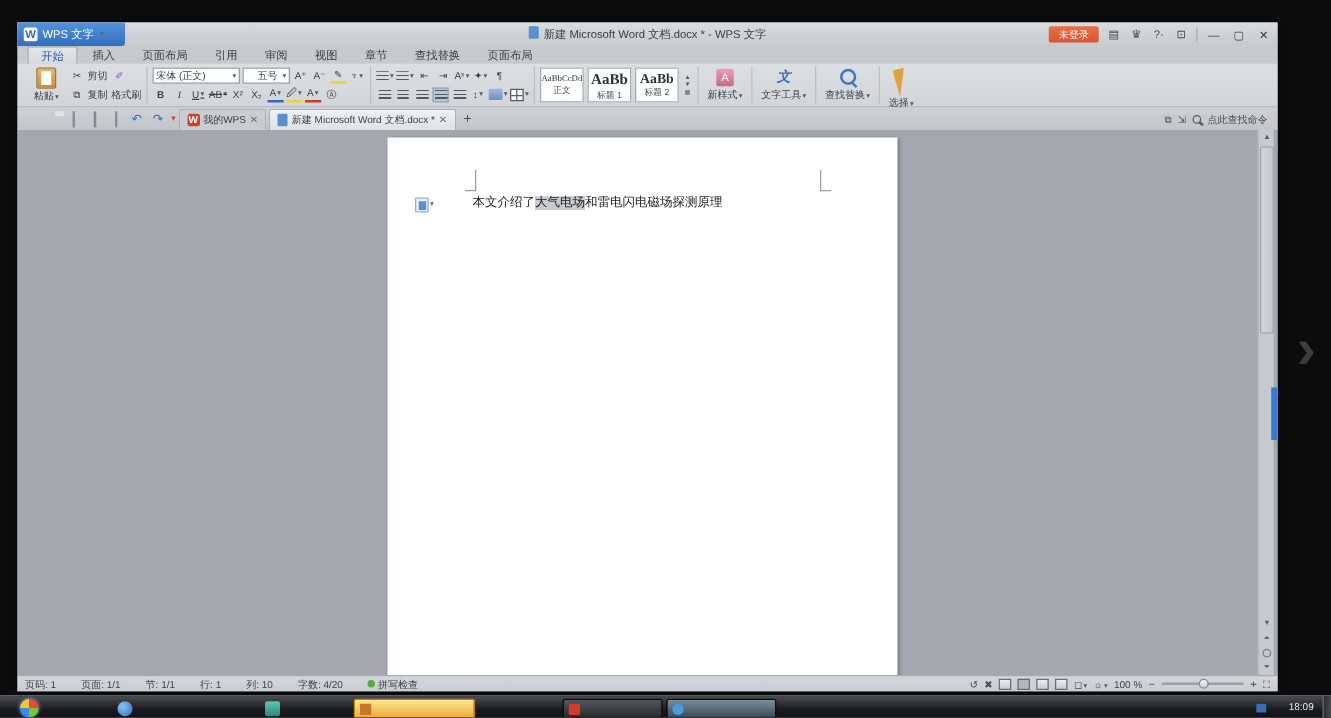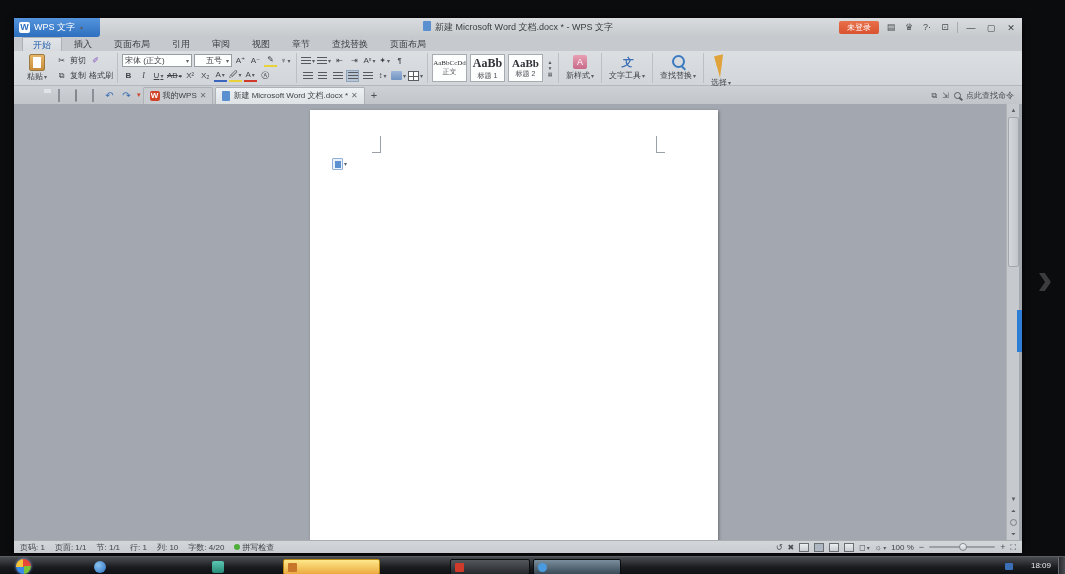--- a/index.html
+++ b/index.html
@@ -103,21 +103,21 @@
   
   .scrollbar { position:absolute; left:992px; top:86px; width:13px; height:436px; background:#c6c9cd; border-left:1px solid #b0b4b8; }
   .sc-btn { width:13px; height:12px; font-size:6px; color:#5a5e62; text-align:center; line-height:12px; }
   .sc-thumb { position:absolute; left:1px; top:13px; width:11px; height:150px; background:linear-gradient(90deg,#d4d7db,#c2c5c9); border:1px solid #a4a8ac; border-radius:2px; }
   .sc-bottom { position:absolute; left:0; bottom:0; width:13px; display:flex; flex-direction:column; }
   .sc-circle { width:7px; height:7px; border:1px solid #7a7e82; border-radius:50%; margin:2px auto; }
   .side-handle { position:absolute; right:0px; top:292px; width:5px; height:42px; background:#2e7ed6; }
 
   
   .statusbar { position:absolute; left:0; top:522px; width:100%; height:13px; background:linear-gradient(#d4d7da,#c9ccd0); border-top:1px solid #a9adb2; display:flex; align-items:center; font-size:8px; color:#3f4347; padding:0 6px; }
-  .st-left { display:flex; gap:10px; align-items:center; }
+  .st-left { display:flex; gap:20px; align-items:center; }
   .greendot { width:6px; height:6px; border-radius:50%; background:#4fae3a; display:inline-block; margin-right:2px; }
   .st-right { margin-left:auto; display:flex; align-items:center; gap:5px; }
   .stico { width:10px; height:9px; border:1px solid #6a6e72; background:linear-gradient(#eceef0,#c8ccd0); }
   .stico.plain { border:none; background:none; color:#4a4e52; font-size:8px; line-height:9px; text-align:center; width:auto; }
   .zoomtrack { width:66px; height:2px; background:#9aa0a6; position:relative; border-radius:1px; }
   .zoomtrack .knob { position:absolute; left:30px; top:-3px; width:8px; height:8px; border-radius:50%; background:linear-gradient(#f4f6f8,#c8ccd0); border:1px solid #84888e; }
   .zoomsign { font-size:9px; color:#4a4e52; }
 
   
   .taskbar { position:absolute; left:0; top:556px; width:1065px; height:18px; background:linear-gradient(#4a4d52,#1a1c20 60%,#0e1013); border-top:1px solid #5a5d62; display:flex; align-items:center; }
@@ -348,20 +348,23 @@
       </div>
     </div>
 
     <div class="docarea">
       <div class="page">
         <div class="cropmark-tl"></div>
         <div class="cropmark-tr"></div>
         <div class="paste-opt">
           <span class="po-ico"></span>
           <span class="po-dd">▾</span>
+        </div>
+        <div class="docline">
+          <span>本文介绍了</span><span class="selected">大气电场</span><span>和雷电闪电磁场探测原理</span>
         </div>
       </div>
     </div>
 
     <div class="scrollbar">
       <div class="sc-btn">▲</div>
       <div class="sc-thumb"></div>
       <div class="sc-bottom">
         <div class="sc-btn">▼</div>
         <div class="sc-btn">⏶</div>

